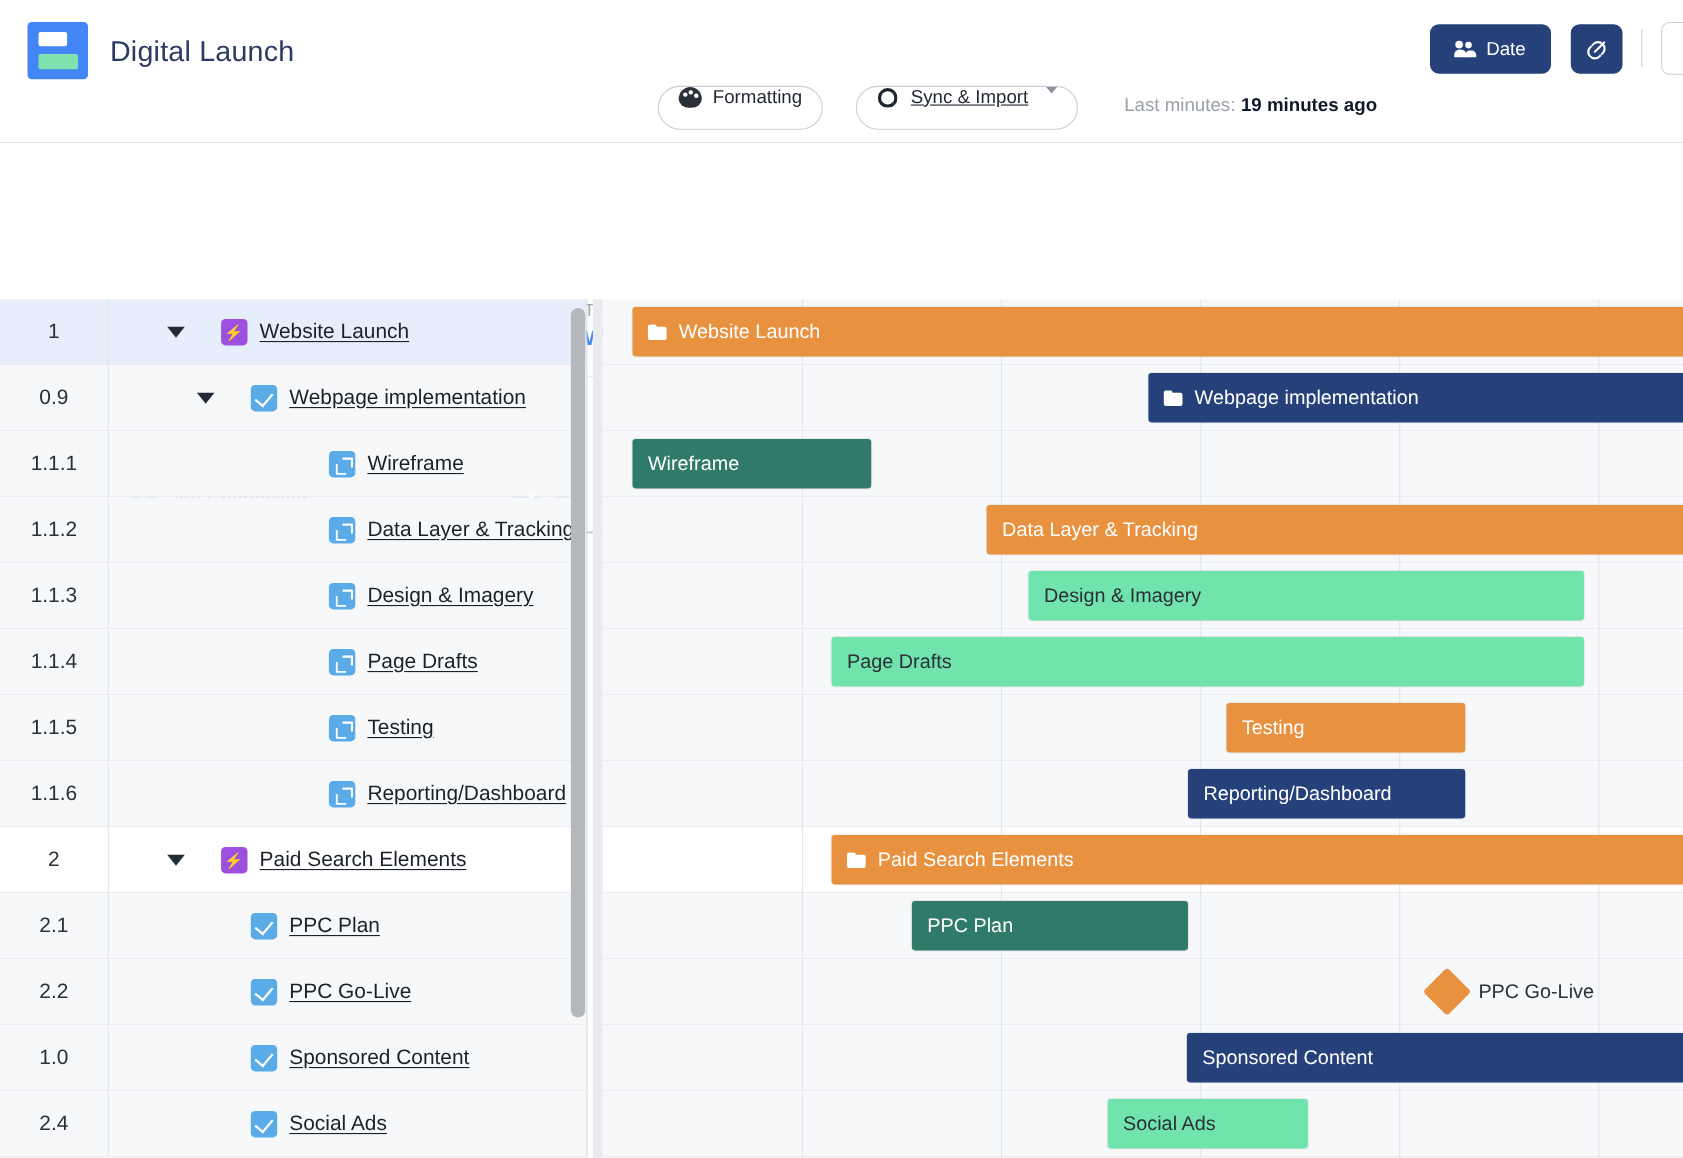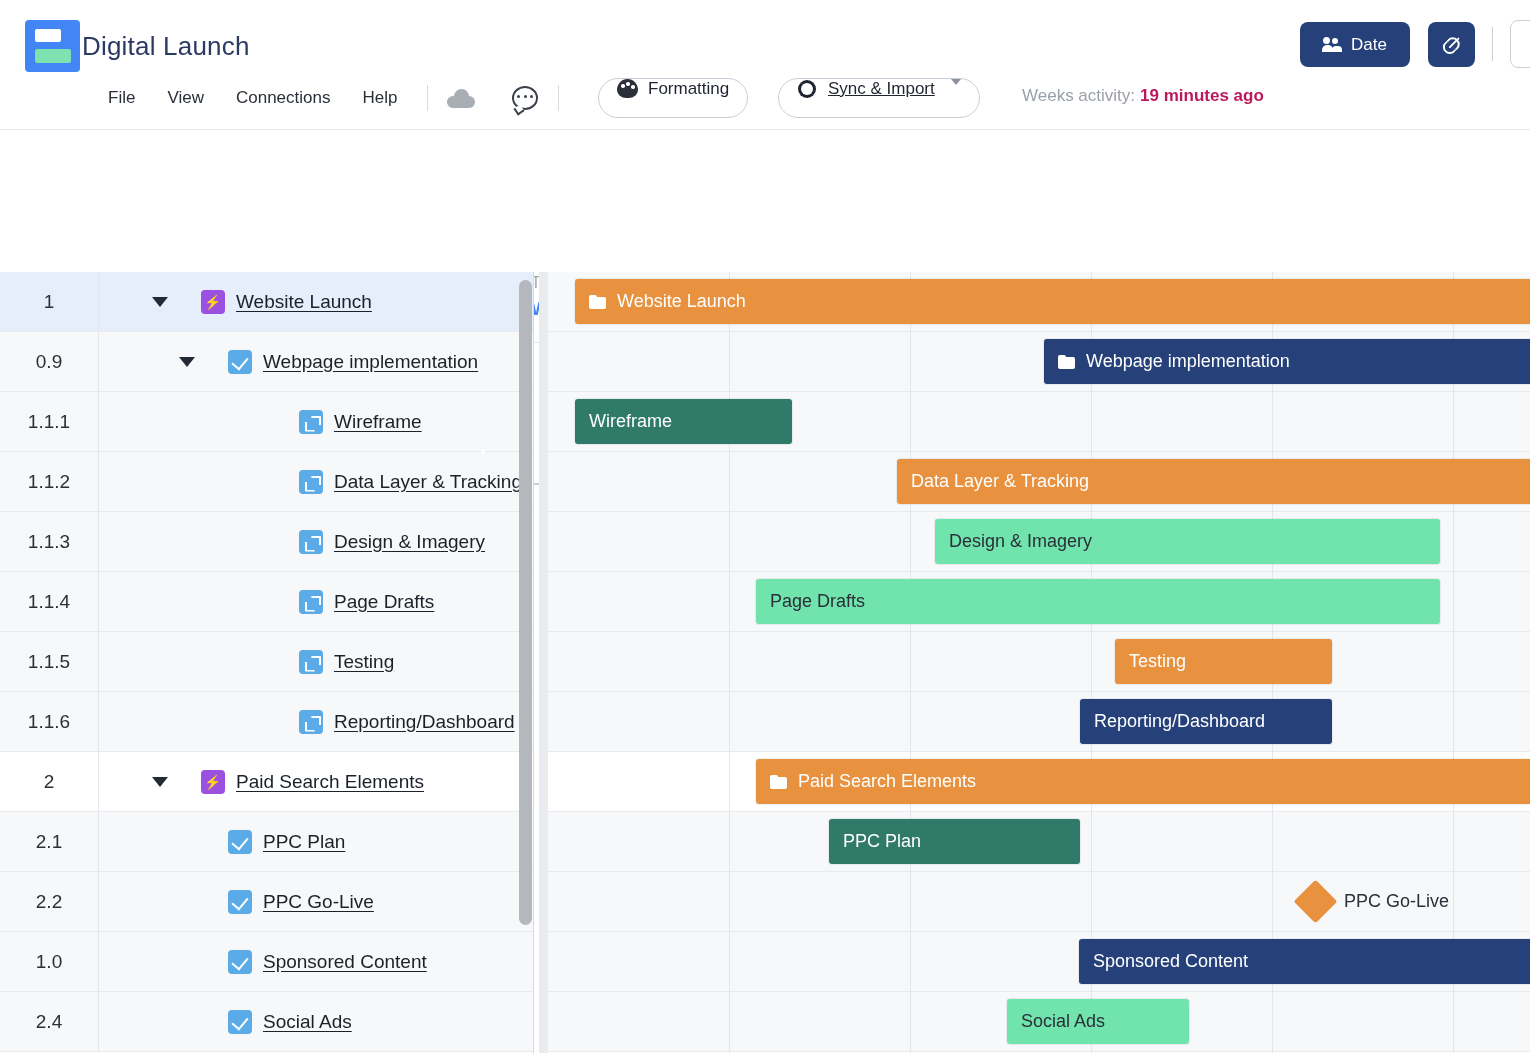--- a/index.html
+++ b/index.html
@@ -8,21 +8,21 @@
     font-family: "Liberation Sans", sans-serif;
     background: #ffffff;
     overflow: hidden;
   }
   #app { position: relative; width: 1530px; height: 1053px; background:#fff; }
 
   
   .topbar { position:absolute; left:0; top:0; width:1530px; height:130px; background:#fff; }
   .topbar-sep { position:absolute; left:0; top:129px; width:1530px; height:1px; background:#e3e6ea; }
 
-  .brand { position:absolute; left:25px; top:20px; display:flex; align-items:center; gap:2px; }
+  .brand { position:absolute; left:25px; top:20px; display:flex; align-items:center; gap:20px; }
   .logo { width:55px; height:52px; background:#4285f4; border-radius:4px; position:relative; }
   .logo .l1 { position:absolute; left:10px; top:9px; width:26px; height:13px; background:#fff; border-radius:2px; }
   .logo .l2 { position:absolute; left:10px; top:29px; width:36px; height:14px; background:#7ee2b0; border-radius:2px; }
   .title { font-size:26px; color:#2b3a63; letter-spacing:0.2px; }
 
   .menu { position:absolute; left:92px; top:82px; display:flex; align-items:center; gap:0; }
   .menu-item { font-size:17px; color:#2a2f38; padding:6px 16px; cursor:pointer; border-radius:4px; }
   .vdiv { width:1px; height:26px; background:#d8dce2; margin:0 14px; }
 
   .icon-btn { width:38px; height:32px; display:flex; align-items:center; justify-content:center; cursor:pointer; border-radius:4px; }
@@ -48,21 +48,21 @@
   .palette .h1,.palette .h2,.palette .h3 { position:absolute; width:3.6px; height:3.6px; background:#fff; border-radius:50%; }
   .palette .h1 { left:4px; top:5px; } .palette .h2 { left:9px; top:3px; } .palette .h3 { left:14px; top:6px; }
 
   .sync-ico { width:21px; height:21px; position:relative; }
   .sync-ico .r1, .sync-ico .r2 { position:absolute; width:18px; height:18px; border:3px solid #1f2530; border-radius:50%; }
   .sync-ico .r1 { left:1px; top:1px; border-right-color:transparent; border-top-color:transparent; }
   .sync-ico .r2 { left:1px; top:1px; border-left-color:transparent; border-bottom-color:transparent; }
   .caret-sm { width:0;height:0;border-left:5px solid transparent;border-right:5px solid transparent;border-top:6px solid #8d939c; margin-left:6px; }
 
   .lastact { position:absolute; left:1022px; top:86px; font-size:17px; color:#9aa0a8; }
-  .lastact b { color:#be185d; font-weight:bold; margin-left:5px; }
+  .lastact b { color:#0f172a; font-weight:bold; margin-left:5px; }
 
   .btn-blue { background:#26417a; color:#fff; border:none; border-radius:8px; height:45px;
               display:inline-flex; align-items:center; justify-content:center; gap:9px; font-size:17px; cursor:pointer; font-family:inherit; }
   #share-btn { position:absolute; left:1300px; top:22px; width:110px; }
   #link-btn { position:absolute; left:1428px; top:22px; width:47px; }
   #present-btn { position:absolute; left:1510px; top:20px; height:48px; padding:0 18px;
       border:1px solid #c9cfd8; border-radius:8px; background:#fff; font-size:18px; color:#1f2530;
       display:flex; align-items:center; font-family:inherit; cursor:pointer; white-space:nowrap; overflow:hidden; }
   .topdiv { position:absolute; left:1492px; top:27px; width:1px; height:34px; background:#cbd0d8; }
 
@@ -161,43 +161,20 @@
 
   <div class="topbar">
     <div class="brand">
       <div class="logo">
           <div class="l1"></div>
           <div class="l2"></div>
         </div>
       <div class="title">Digital Launch</div>
     </div>
 
-    <div class="menu">
-      <div class="menu-item">File</div>
-      <div class="menu-item">View</div>
-      <div class="menu-item">Connections</div>
-      <div class="menu-item">Help</div>
-      <div class="vdiv"></div>
-      <div class="icon-btn">
-          <div class="cloud-ico"></div>
-        </div>
-      <div style="width:26px"></div>
-      <div class="icon-btn">
-        <div class="chat-ico">
-            <div class="bubble"></div>
-            <div class="tail"></div>
-            <div class="dots">
-              <i></i>
-              <i></i>
-              <i></i>
-            </div>
-          </div>
-      </div>
-      <div class="vdiv"></div>
-    </div>
 
     <div class="pill" id="formatting-btn">
       <span class="palette">
           <span class="body"></span>
           <span class="h1"></span>
           <span class="h2"></span>
           <span class="h3"></span>
         </span>
       <span>Formatting</span>
     </div>
@@ -205,21 +182,21 @@
     <div class="pill" id="sync-btn">
       <span class="sync-ico">
           <span class="r1"></span>
           <span class="r2"></span>
         </span>
       <span>Sync &amp; Import</span>
       <span class="caret-sm"></span>
     </div>
 
     <div class="lastact">
-      <span>Weeks activity:</span><b>19 minutes ago</b>
+      <span>Last minutes:</span><b>19 minutes ago</b>
     </div>
 
     <button class="btn-blue" id="share-btn">
       <span class="people-ico">
           <span class="p1"></span>
           <span class="p2"></span>
           <span class="b1"></span>
           <span class="b2"></span>
         </span>
       <span>Date</span>

